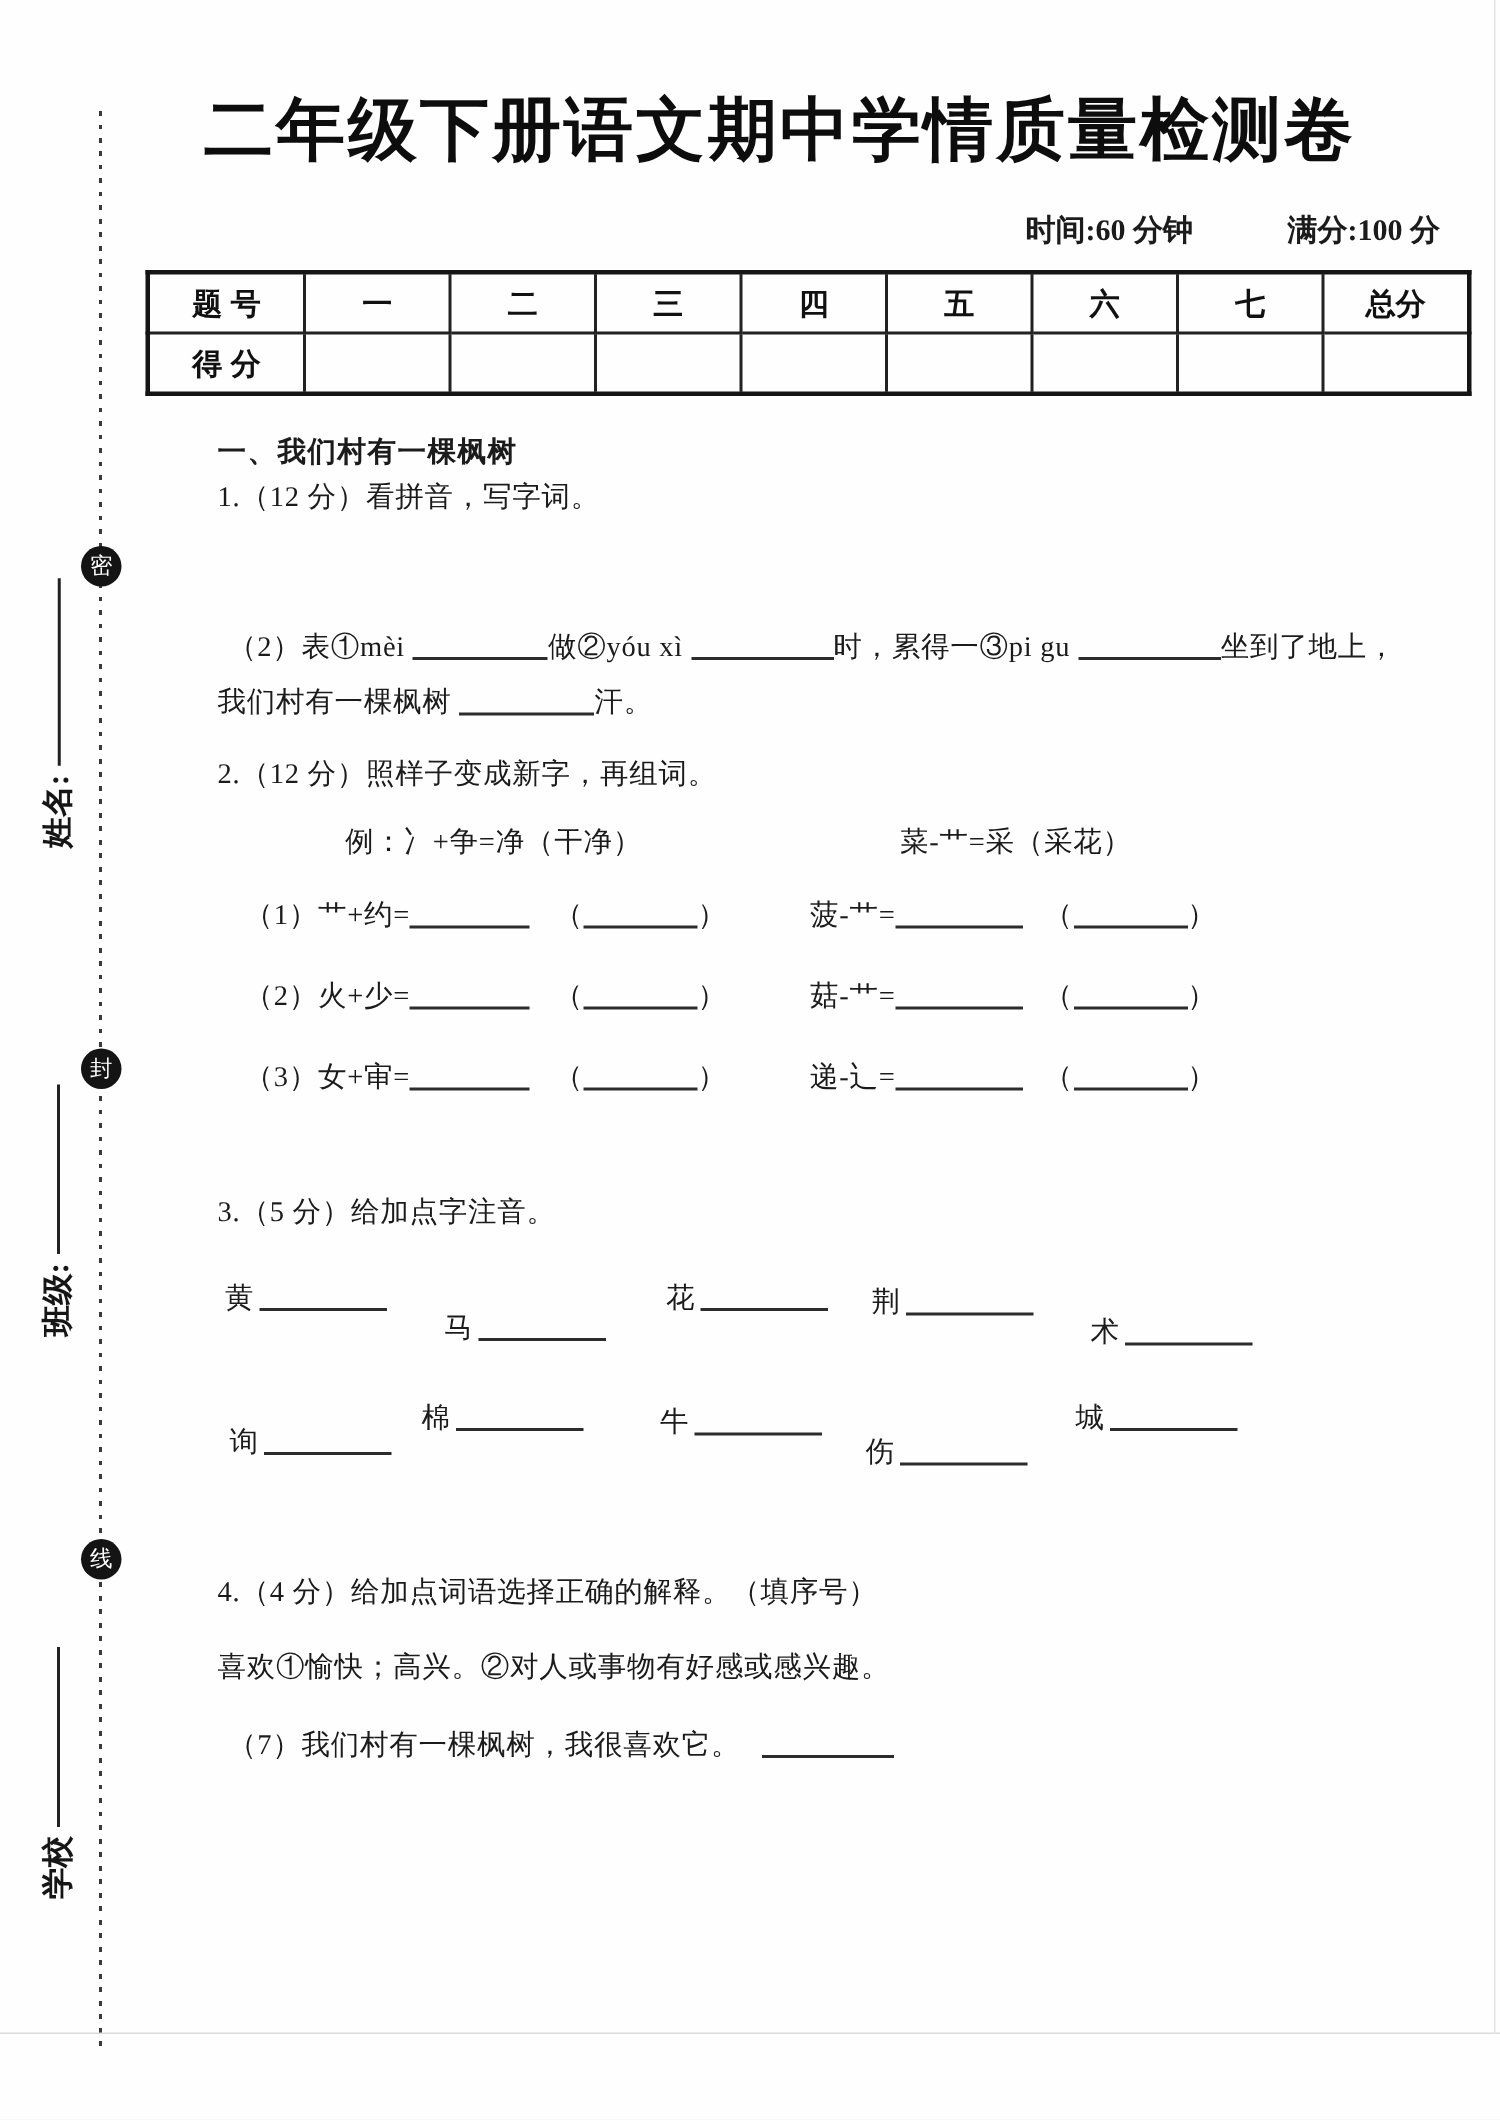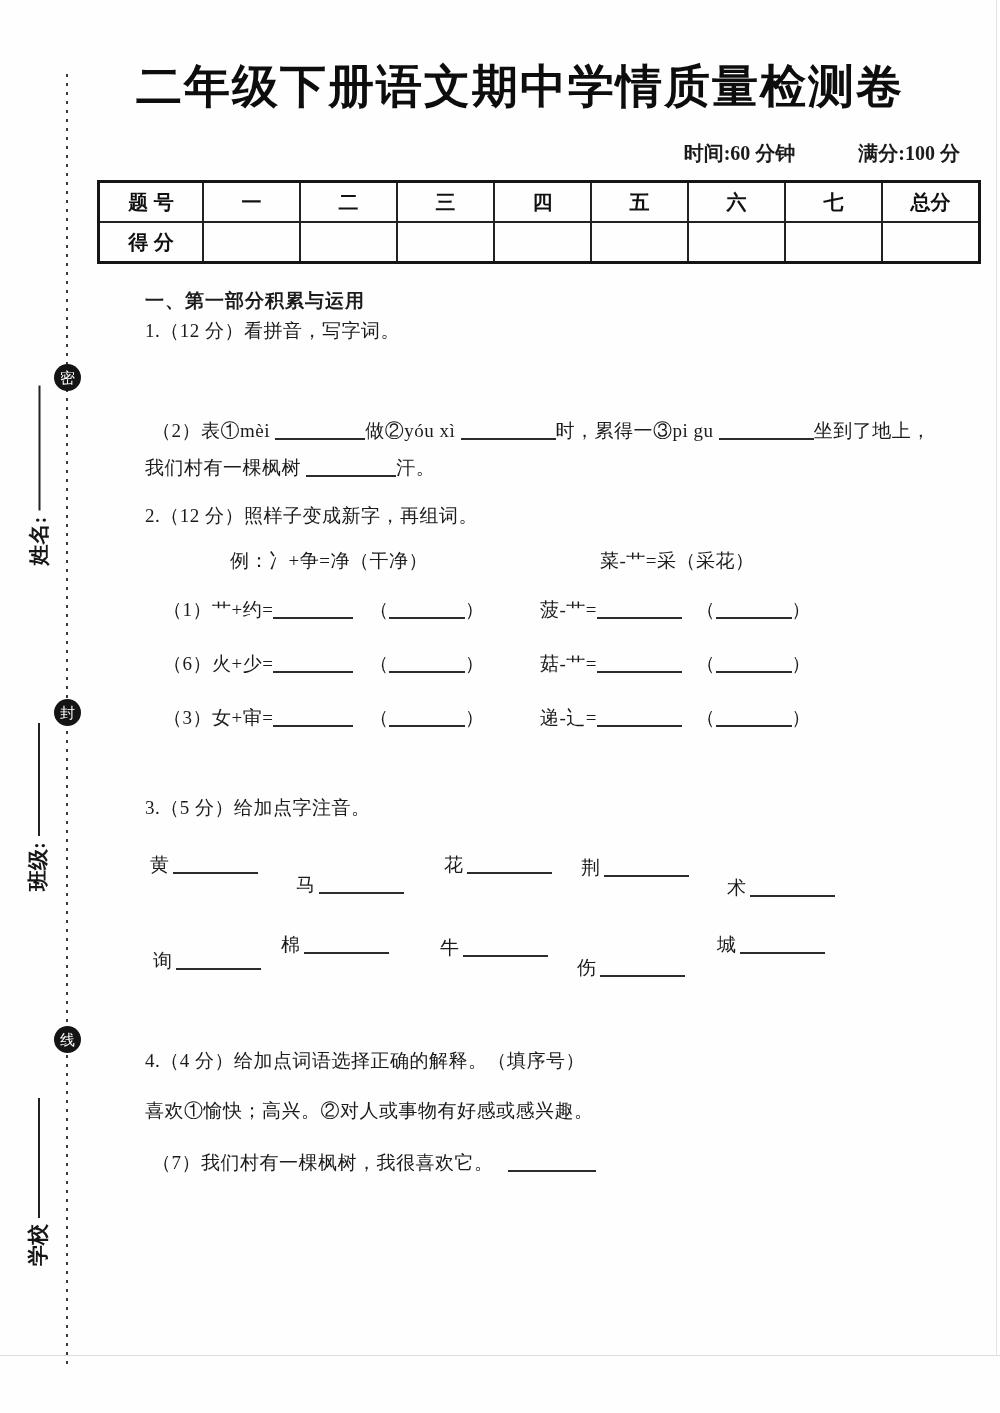--- a/index.html
+++ b/index.html
@@ -119,33 +119,33 @@
         <td></td>
         <td></td>
         <td></td>
         <td></td>
         <td></td>
       </tr>
     </tbody>
       </table>
   </div>
 
-  <div class="h-sec" style="left:145px;top:288px">一、第一部分积累与运用</div>
+  <div class="h-sec" style="left:145px;top:288px">一、我们村有一棵枫树</div>
 
   <div class="line" style="left:145px;top:318px">1.（12 分）看拼音，写字词。</div>
   <div class="line" style="left:152px;top:418px"><span>（2）表①mèi </span><span class="blank" style="width: 90px;"></span><span>做②yóu xì </span><span class="blank" style="width: 95px;"></span><span>时，累得一③pi gu </span><span class="blank" style="width: 95px;"></span><span>坐到了地上，</span></div>
   <div class="line" style="left:145px;top:455px"><span>我们村有一棵枫树 </span><span class="blank" style="width: 90px;"></span><span>汗。</span></div>
 
   <div class="line" style="left:145px;top:503px">2.（12 分）照样子变成新字，再组词。</div>
   <div class="line" style="left:230px;top:548px">例：冫+争=净（干净）</div>
   <div class="line" style="left:600px;top:548px">菜-艹=采（采花）</div>
 
   <div class="line" style="left:163px;top:597px"><span>（1）艹+约=</span><span class="blank" style="width: 80px;"></span><span class="gap" style="width: 16px;"></span><span>（</span><span class="blank" style="width: 76px;"></span><span>）</span></div>
   <div class="line" style="left:540px;top:597px"><span>菠-艹=</span><span class="blank" style="width: 85px;"></span><span class="gap" style="width: 14px;"></span><span>（</span><span class="blank" style="width: 76px;"></span><span>）</span></div>
-  <div class="line" style="left:163px;top:651px"><span>（6）火+少=</span><span class="blank" style="width: 80px;"></span><span class="gap" style="width: 16px;"></span><span>（</span><span class="blank" style="width: 76px;"></span><span>）</span></div>
+  <div class="line" style="left:163px;top:651px"><span>（2）火+少=</span><span class="blank" style="width: 80px;"></span><span class="gap" style="width: 16px;"></span><span>（</span><span class="blank" style="width: 76px;"></span><span>）</span></div>
   <div class="line" style="left:540px;top:651px"><span>菇-艹=</span><span class="blank" style="width: 85px;"></span><span class="gap" style="width: 14px;"></span><span>（</span><span class="blank" style="width: 76px;"></span><span>）</span></div>
   <div class="line" style="left:163px;top:705px"><span>（3）女+审=</span><span class="blank" style="width: 80px;"></span><span class="gap" style="width: 16px;"></span><span>（</span><span class="blank" style="width: 76px;"></span><span>）</span></div>
   <div class="line" style="left:540px;top:705px"><span>递-辶=</span><span class="blank" style="width: 85px;"></span><span class="gap" style="width: 14px;"></span><span>（</span><span class="blank" style="width: 76px;"></span><span>）</span></div>
 
   <div class="line" style="left:145px;top:795px">3.（5 分）给加点字注音。</div>
 
   <div class="q3-item" style="left:150px;top:852px"><span>黄</span><span class="blank"></span></div>
   <div class="q3-item" style="left:296px;top:872px"><span>马</span><span class="blank"></span></div>
   <div class="q3-item" style="left:444px;top:852px"><span>花</span><span class="blank"></span></div>
   <div class="q3-item" style="left:581px;top:855px"><span>荆</span><span class="blank"></span></div>

